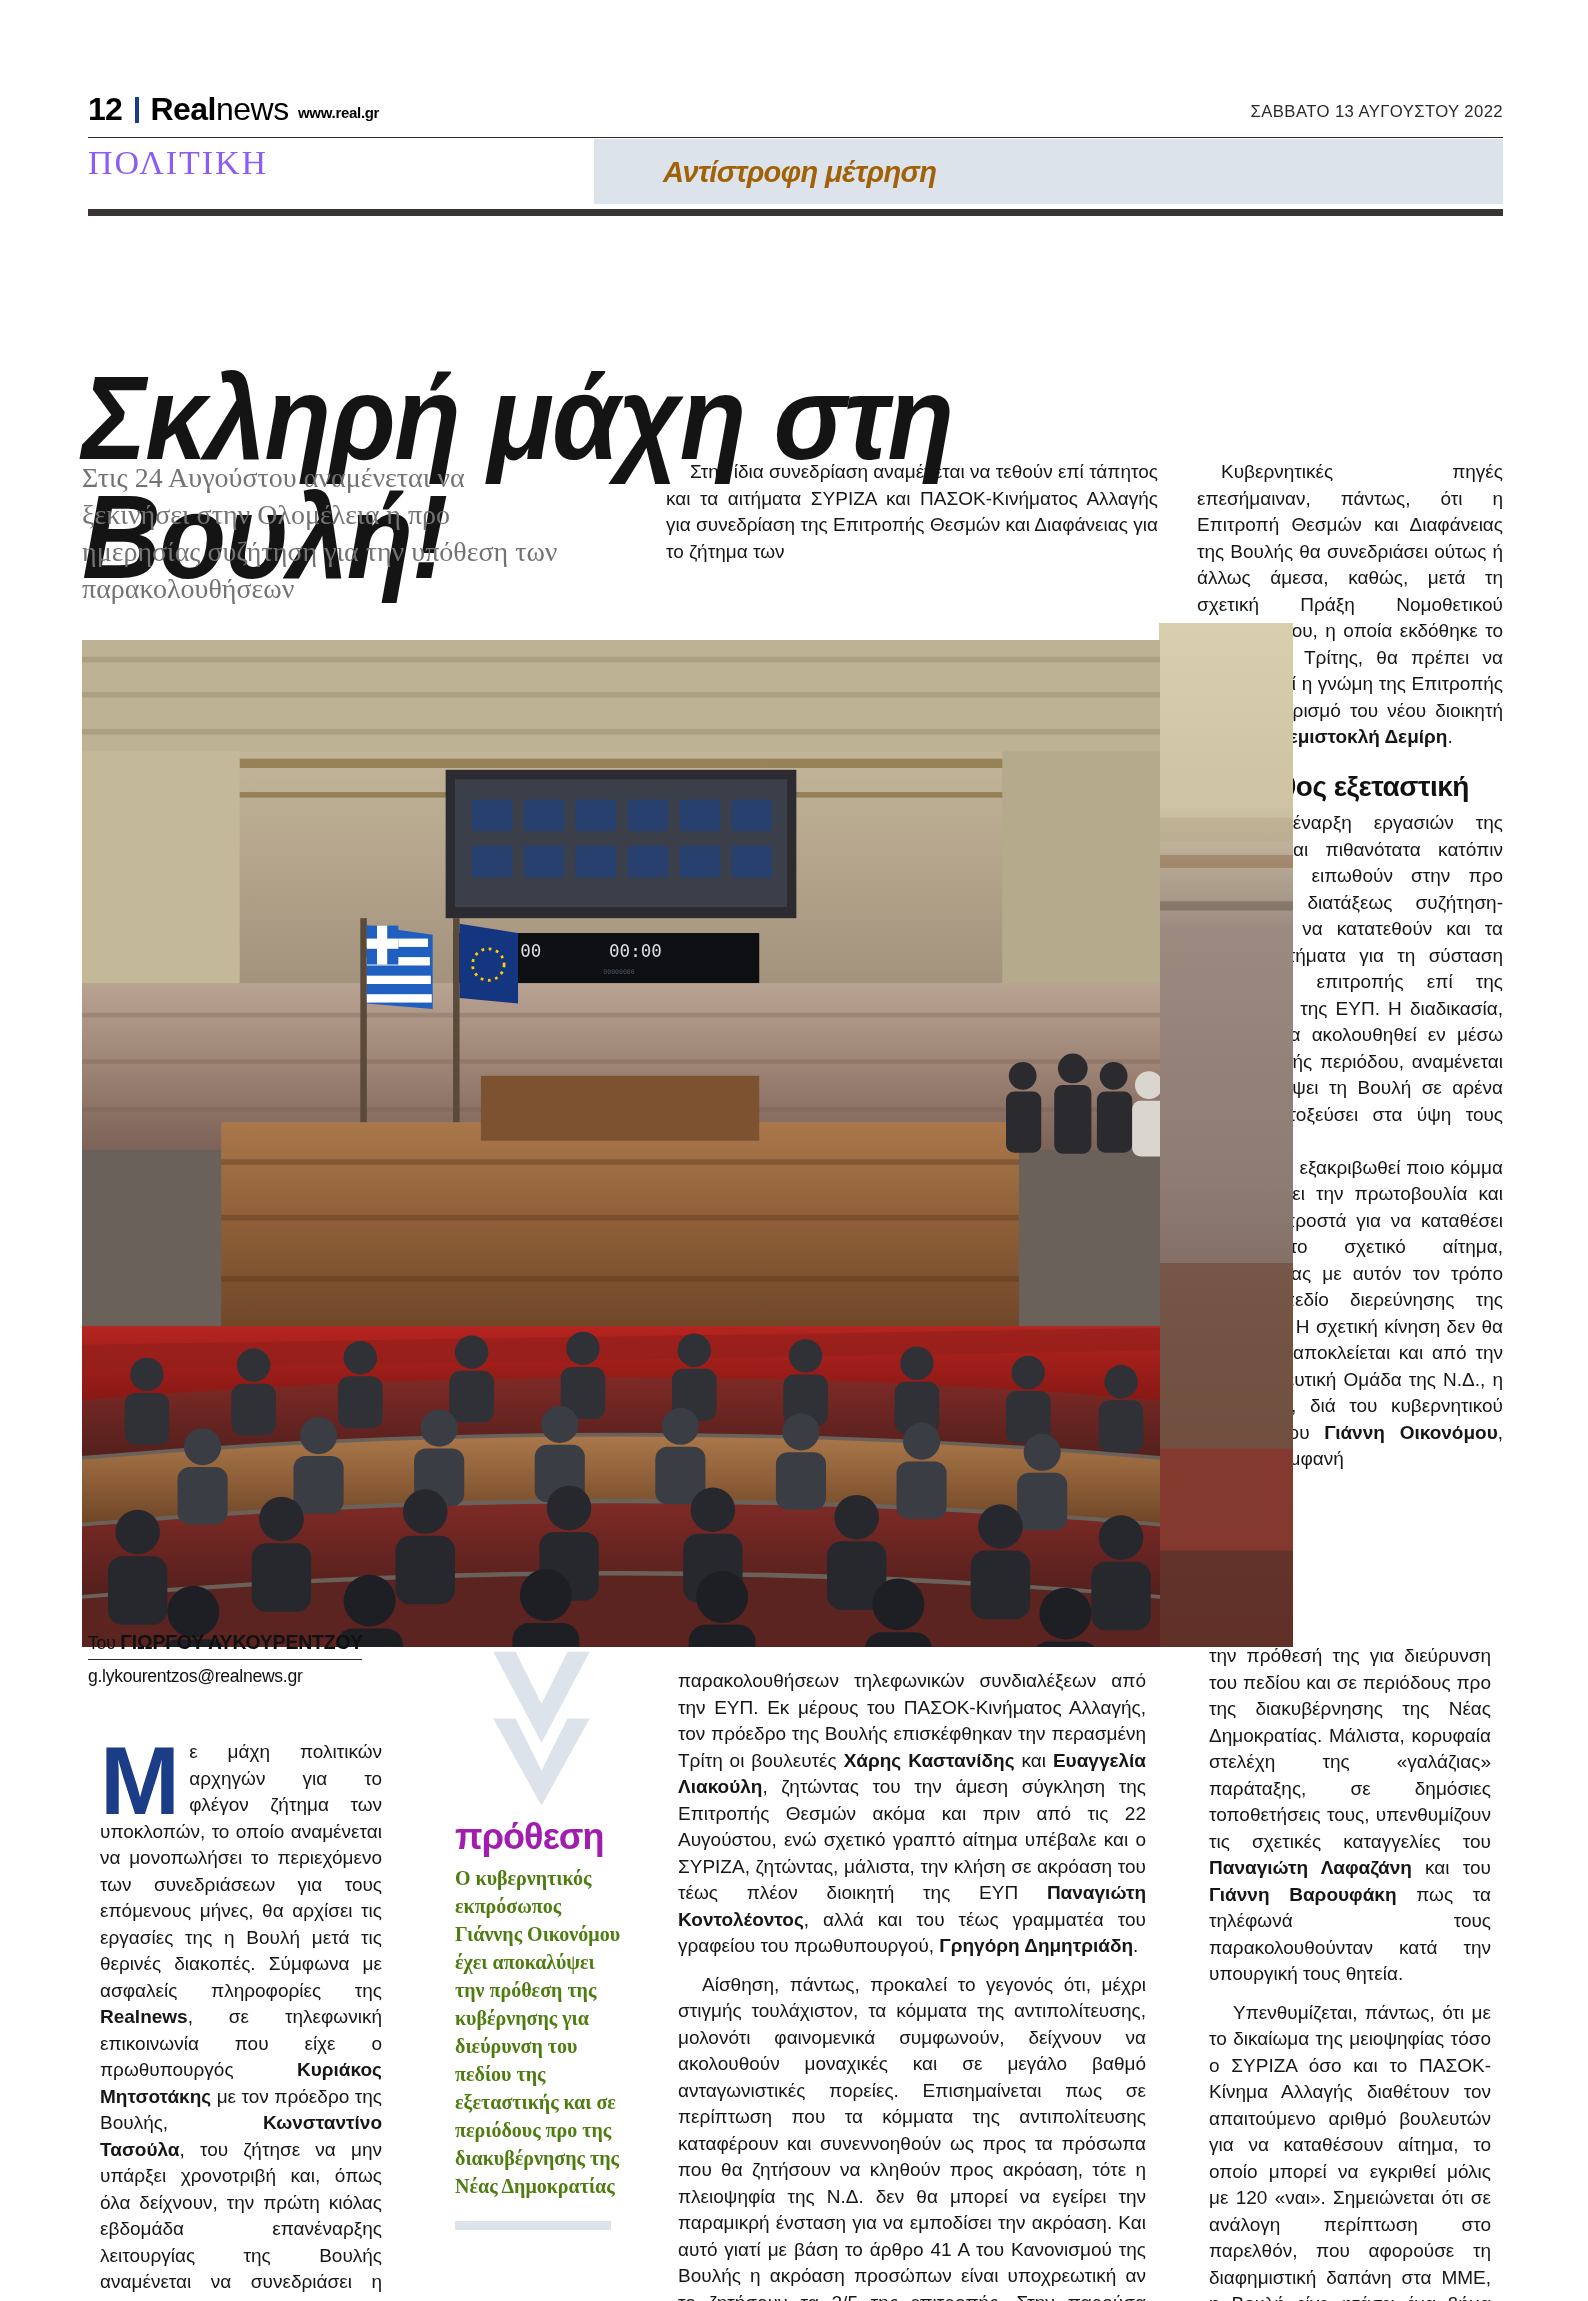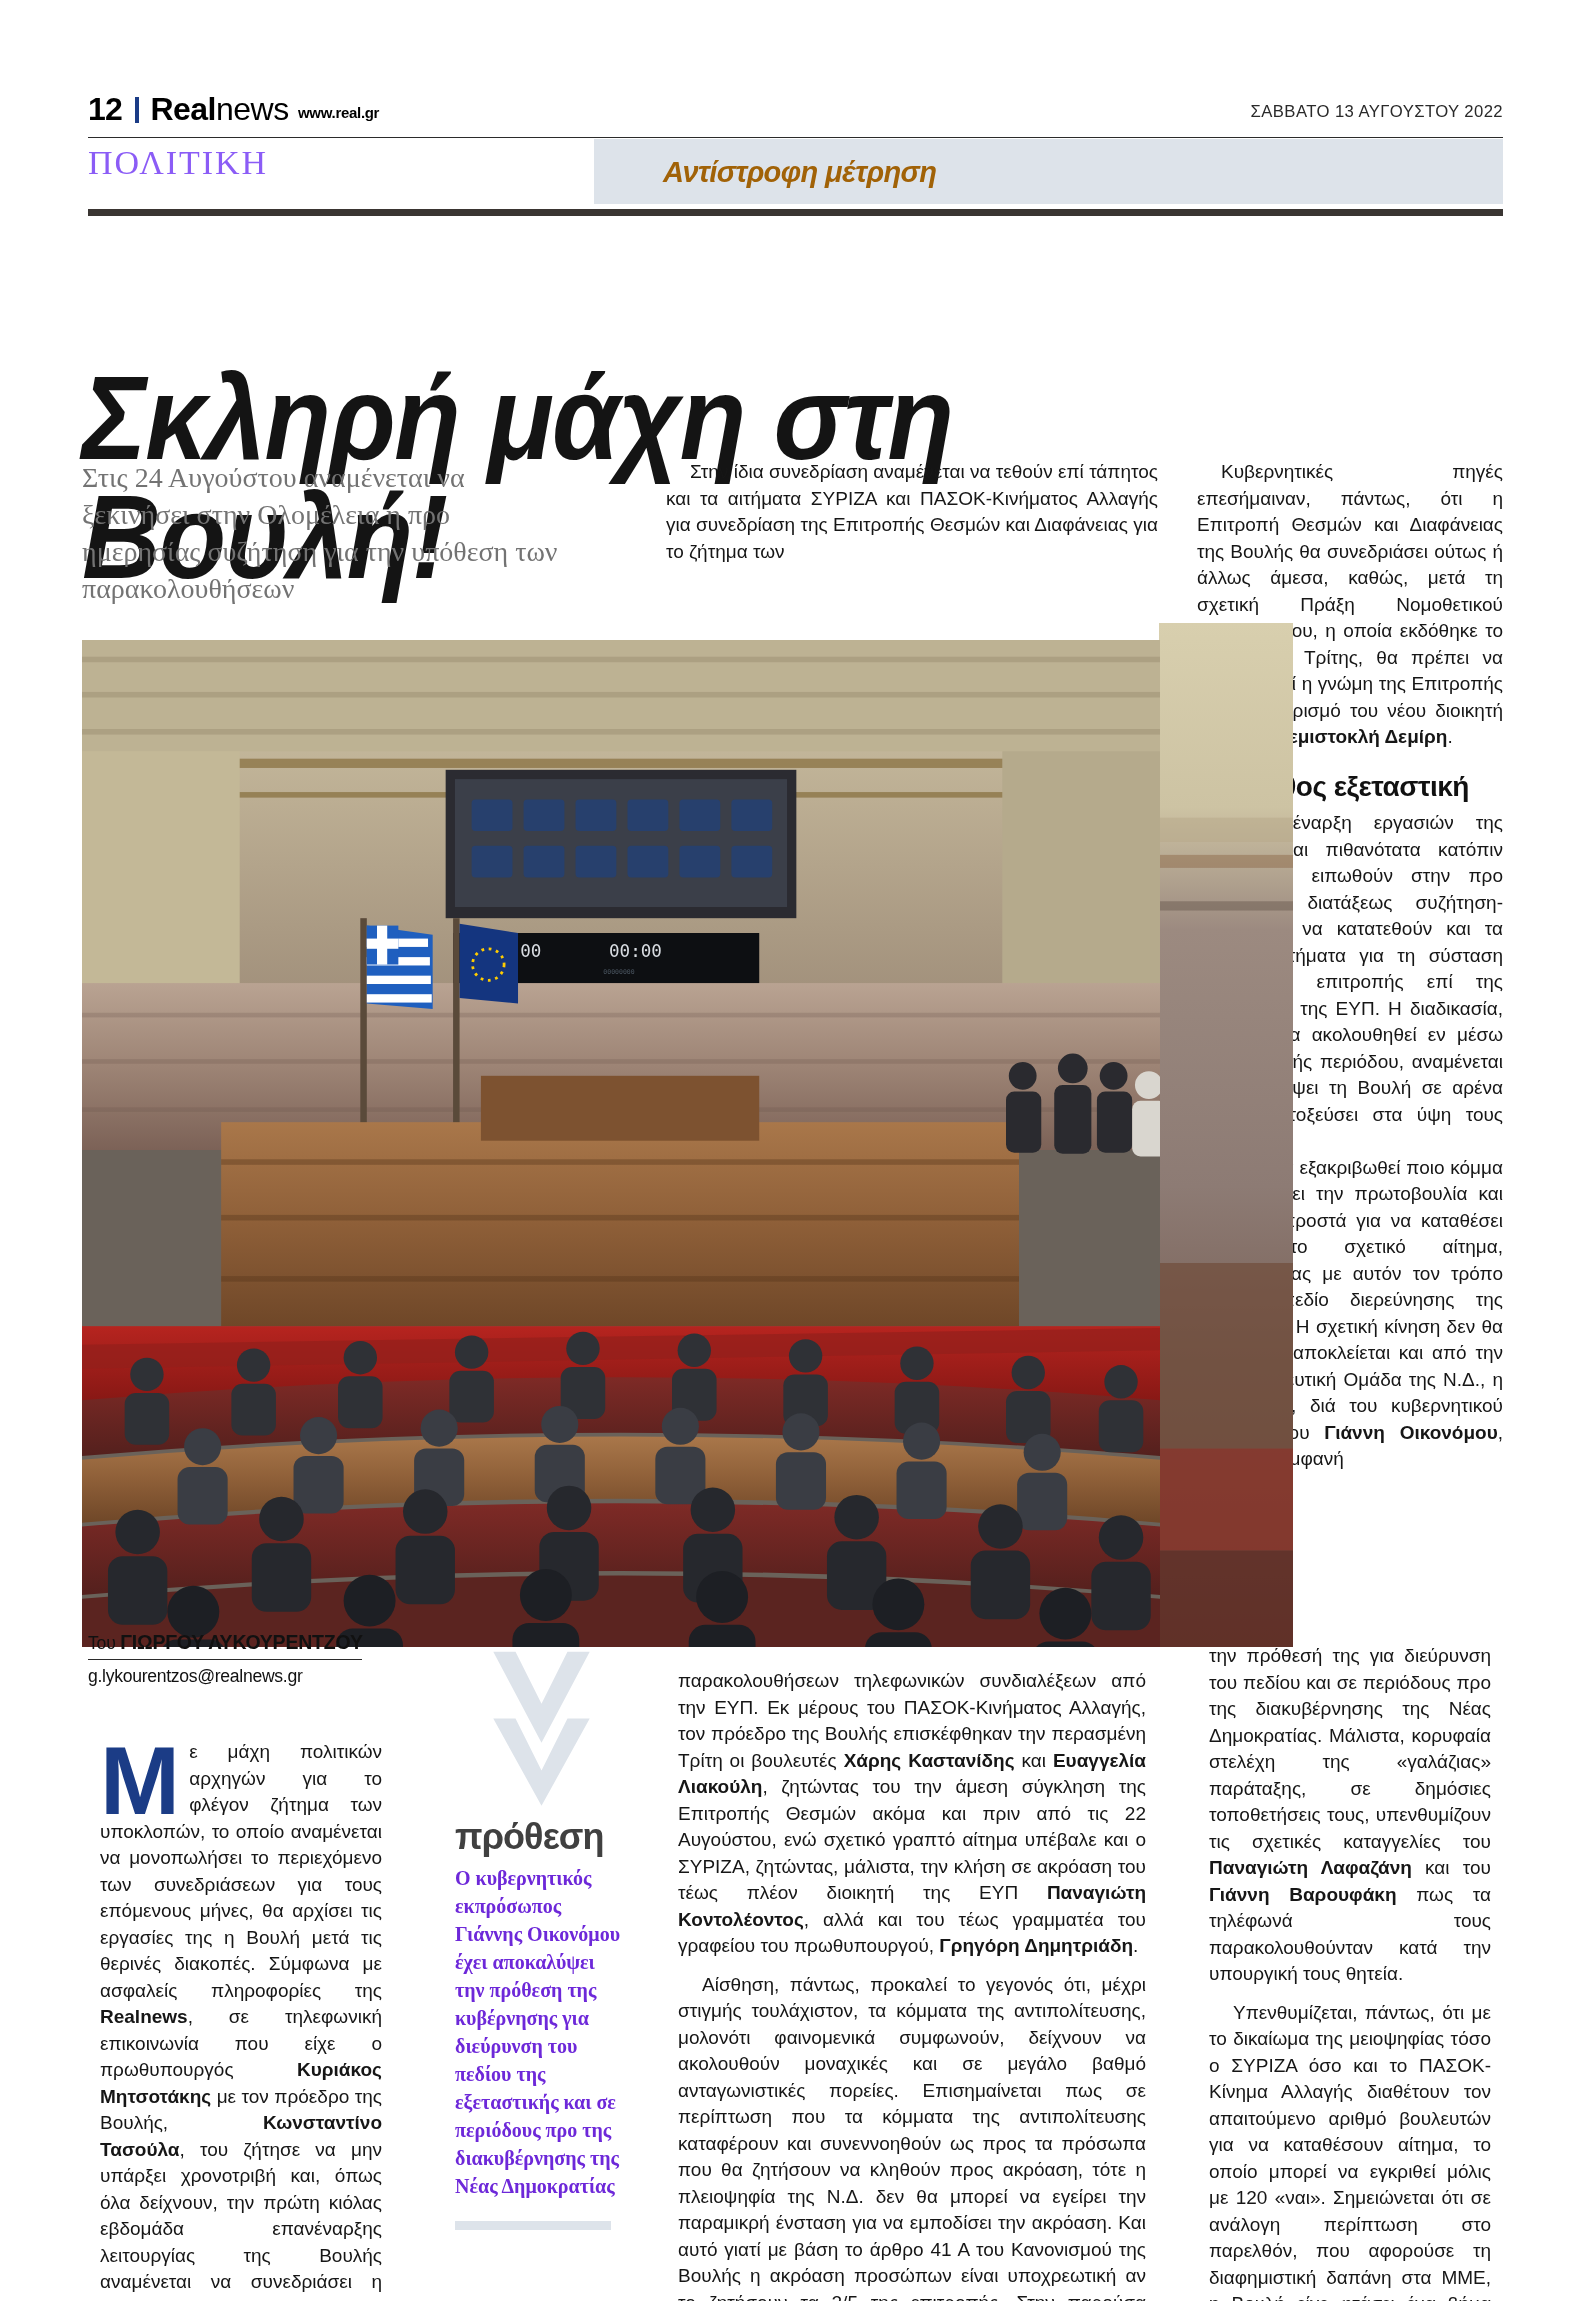--- a/index.html
+++ b/index.html
@@ -122,26 +122,26 @@
   .col-b3{
     position:absolute;left:1197px;top:1631px;width:306px;
     font-size:19px;line-height:26.5px;text-align:justify;color:#161616;
   }
   .col-b1 p,.col-b2 p,.col-b3 p{margin:12px;}
 
   
   .sidenote{position:absolute;left:455px;top:1646px;width:172px;}
   .chev{display:block;margin:0 auto;}
   .sn-title{
-    font-size:36px;font-weight:bold;color:#404040;line-height:1;
+    font-size:36px;font-weight:bold;color:#a21caf;line-height:1;
     margin:13px 0 9.3px 0;letter-spacing:-0.9px;
   }
   .sn-body{
     font-family:"Liberation Serif", serif;
-    font-weight:bold;font-size:20px;line-height:28px;color:#6d28d9;
+    font-weight:bold;font-size:20px;line-height:28px;color:#4d7c0f;
   }
   .sn-rule{width:156px;height:9.3px;background:#dde3ea;margin-top:20.4px;}
 
   b.name{font-weight:bold;}
 </style>
 </head>
 <body>
 
 <div class="page">
 

